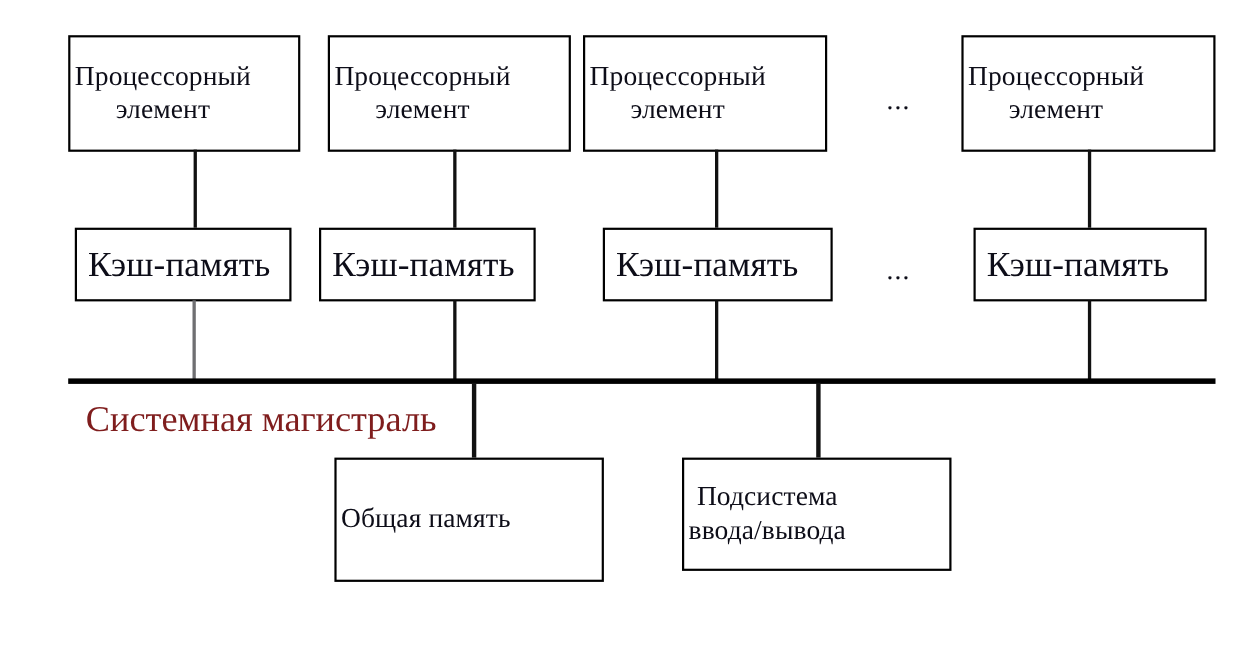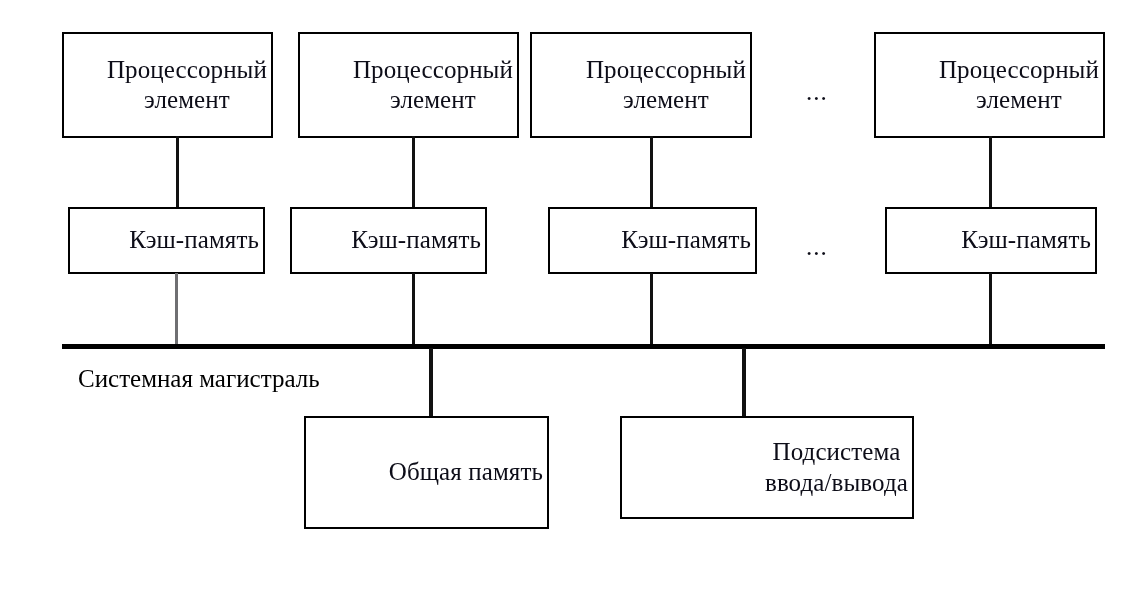--- a/index.html
+++ b/index.html
@@ -15,51 +15,51 @@
     font-family: "Liberation Serif", "DejaVu Serif", serif;
     overflow: hidden;
   }
   .node {
     position: absolute;
     box-sizing: border-box;
     border: 2px solid #000000;
     background: #ffffff;
     display: flex;
     align-items: center;
-    justify-content: flex-end;
+    justify-content: flex-start;
     text-align: center;
     color: #0d0d18;
     font-size: 25px;
     line-height: 1.22;
     letter-spacing: 0.1px;
     padding: 0 4px;
   }
   .node .lbl {
     display: block;
     white-space: pre-line;
   }
   .pe-node { font-size: 25px; }
-  .cache-node { font-size: 25px; padding-left: 10px; }
+  .cache-node { font-size: 32px; padding-left: 10px; }
   .bottom-node { font-size: 25px; }
 
   .connector {
     position: absolute;
     background: #111111;
   }
   .connector.faded {
     background: #6f6f72;
   }
   .bus {
     position: absolute;
     background: #000000;
   }
   .bus-label {
     position: absolute;
-    color: #000000;
-    font-size: 25px;
+    color: #7f1d1d;
+    font-size: 33px;
     white-space: nowrap;
     line-height: 1;
   }
   .ellipsis {
     position: absolute;
     color: #0d0d18;
     font-size: 25px;
     line-height: 1;
     letter-spacing: 1px;
   }
@@ -113,18 +113,18 @@
 
   <div class="bus" style="left:62px; top:344px; width:1043px; height:5px;"></div>
   <div class="bus-label" style="left:78px; top:366px;">Системная магистраль</div>
 
   <div class="connector" style="left:429px; top:348px; width:4px; height:69px;"></div>
   <div class="connector" style="left:742px; top:348px; width:4px; height:69px;"></div>
 
   <div class="node bottom-node" style="left:304px; top:416px; width:245px; height:113px;">
     <span class="lbl">Общая память</span>
   </div>
-  <div class="node bottom-node" style="left:620px; top:416px; width:294px; height:103px;">
+  <div class="node bottom-node" style="left:620px; top:416px; width:245px; height:103px;">
     <span class="lbl">Подсистема
 ввода/вывода</span>
   </div>
 
 </div>
 
 </body></html>

